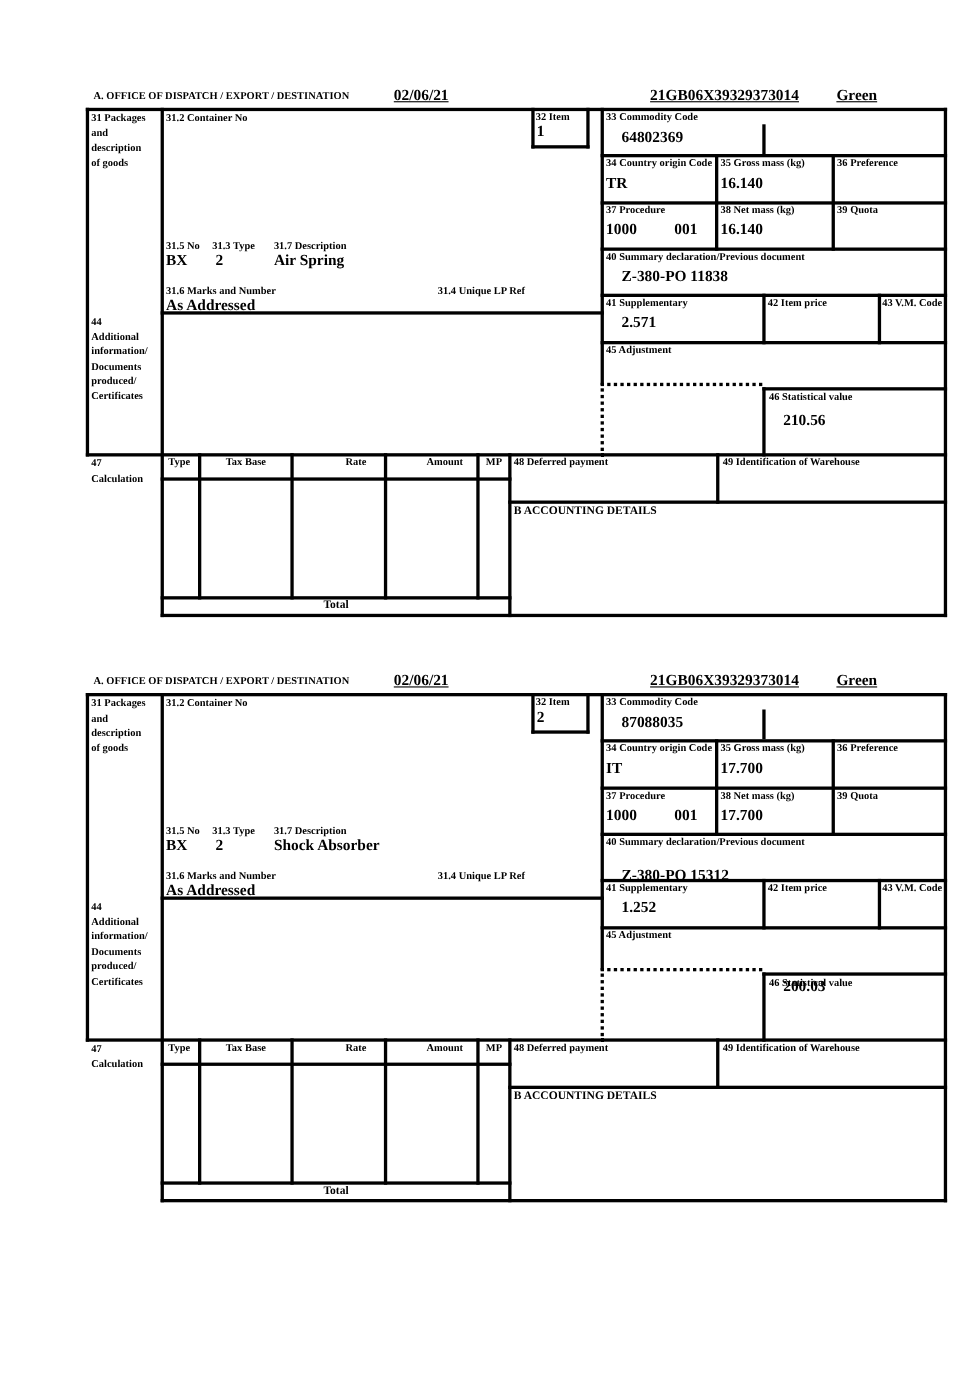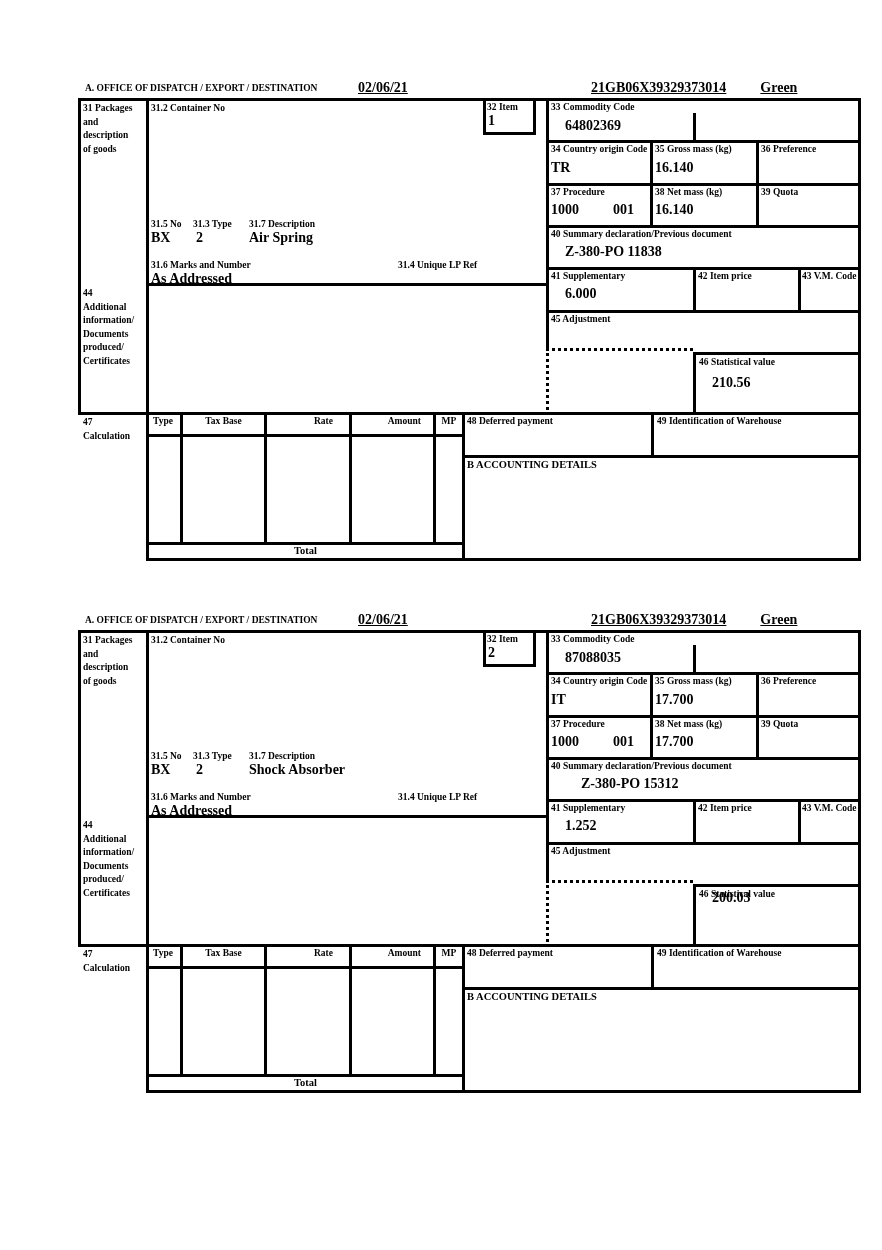--- a/index.html
+++ b/index.html
@@ -111,21 +111,21 @@
   <div class="val" style="left:551px;top:122px;">1000</div>
   <div class="val" style="left:613px;top:122px;">001</div>
   <div class="lbl" style="left:655px;top:107px;">38 Net mass (kg)</div>
   <div class="val" style="left:655px;top:122px;">16.140</div>
   <div class="lbl" style="left:761px;top:107px;">39 Quota</div>
 
   <div class="lbl" style="left:551px;top:149px;">40 Summary declaration/Previous document</div>
   <div class="val" style="left:565px;top:164px;">Z-380-PO 11838</div>
 
   <div class="lbl" style="left:551px;top:191px;">41 Supplementary</div>
-  <div class="val" style="left:565px;top:206px;">6.000</div>
+  <div class="val" style="left:565px;top:206px;">2.571</div>
   <div class="lbl" style="left:698px;top:191px;">42 Item price</div>
   <div class="lbl" style="left:802px;top:191px;">43 V.M. Code</div>
 
   <div class="lbl" style="left:551px;top:234px;">45 Adjustment</div>
 
   <div class="lbl" style="left:699px;top:277px;">46 Statistical value</div>
   <div class="val" style="left:712px;top:295px;">210.56</div>
 
   <div class="cellhdr ctr" style="left:146px;width:34px;">Type</div>
   <div class="cellhdr ctr" style="left:183px;width:81px;">Tax Base</div>
@@ -222,21 +222,21 @@
   <div class="lbl" style="left:761px;top:64px;">36 Preference</div>
 
   <div class="lbl" style="left:551px;top:107px;">37 Procedure</div>
   <div class="val" style="left:551px;top:122px;">1000</div>
   <div class="val" style="left:613px;top:122px;">001</div>
   <div class="lbl" style="left:655px;top:107px;">38 Net mass (kg)</div>
   <div class="val" style="left:655px;top:122px;">17.700</div>
   <div class="lbl" style="left:761px;top:107px;">39 Quota</div>
 
   <div class="lbl" style="left:551px;top:149px;">40 Summary declaration/Previous document</div>
-  <div class="val" style="left:565px;top:164px;margin-left:16px;">Z-380-PO 15312</div>
+  <div class="val" style="left:565px;top:177px;">Z-380-PO 15312</div>
 
   <div class="lbl" style="left:551px;top:191px;">41 Supplementary</div>
   <div class="val" style="left:565px;top:206px;">1.252</div>
   <div class="lbl" style="left:698px;top:191px;">42 Item price</div>
   <div class="lbl" style="left:802px;top:191px;">43 V.M. Code</div>
 
   <div class="lbl" style="left:551px;top:234px;">45 Adjustment</div>
 
   <div class="lbl" style="left:699px;top:277px;">46 Statistical value</div>
   <div class="val" style="left:712px;top:278px;">200.03</div>

